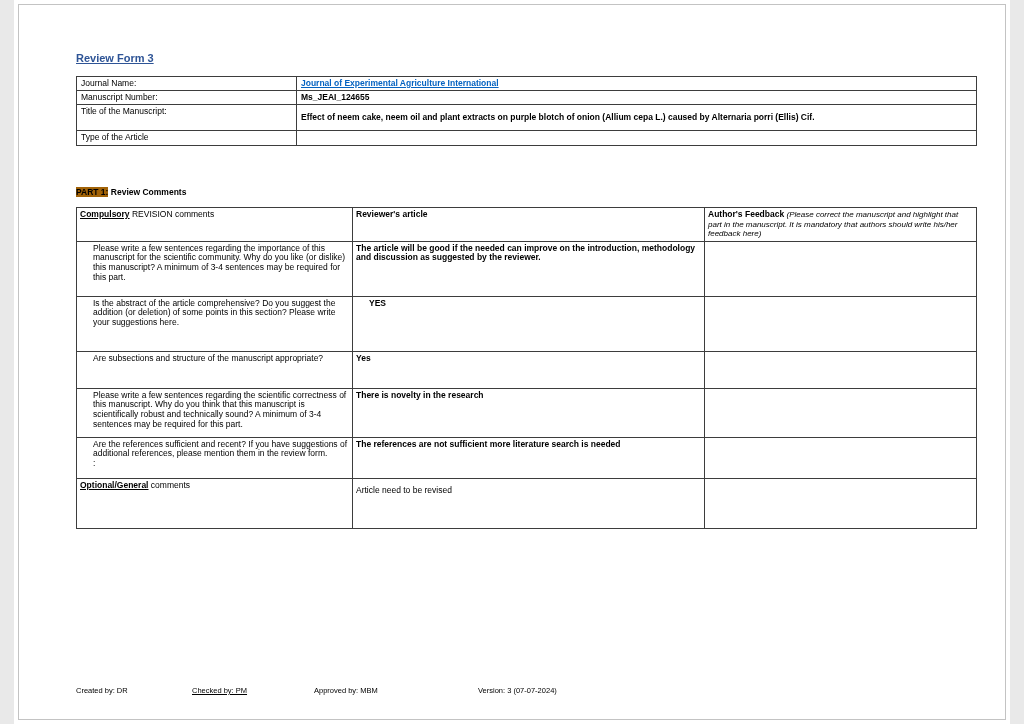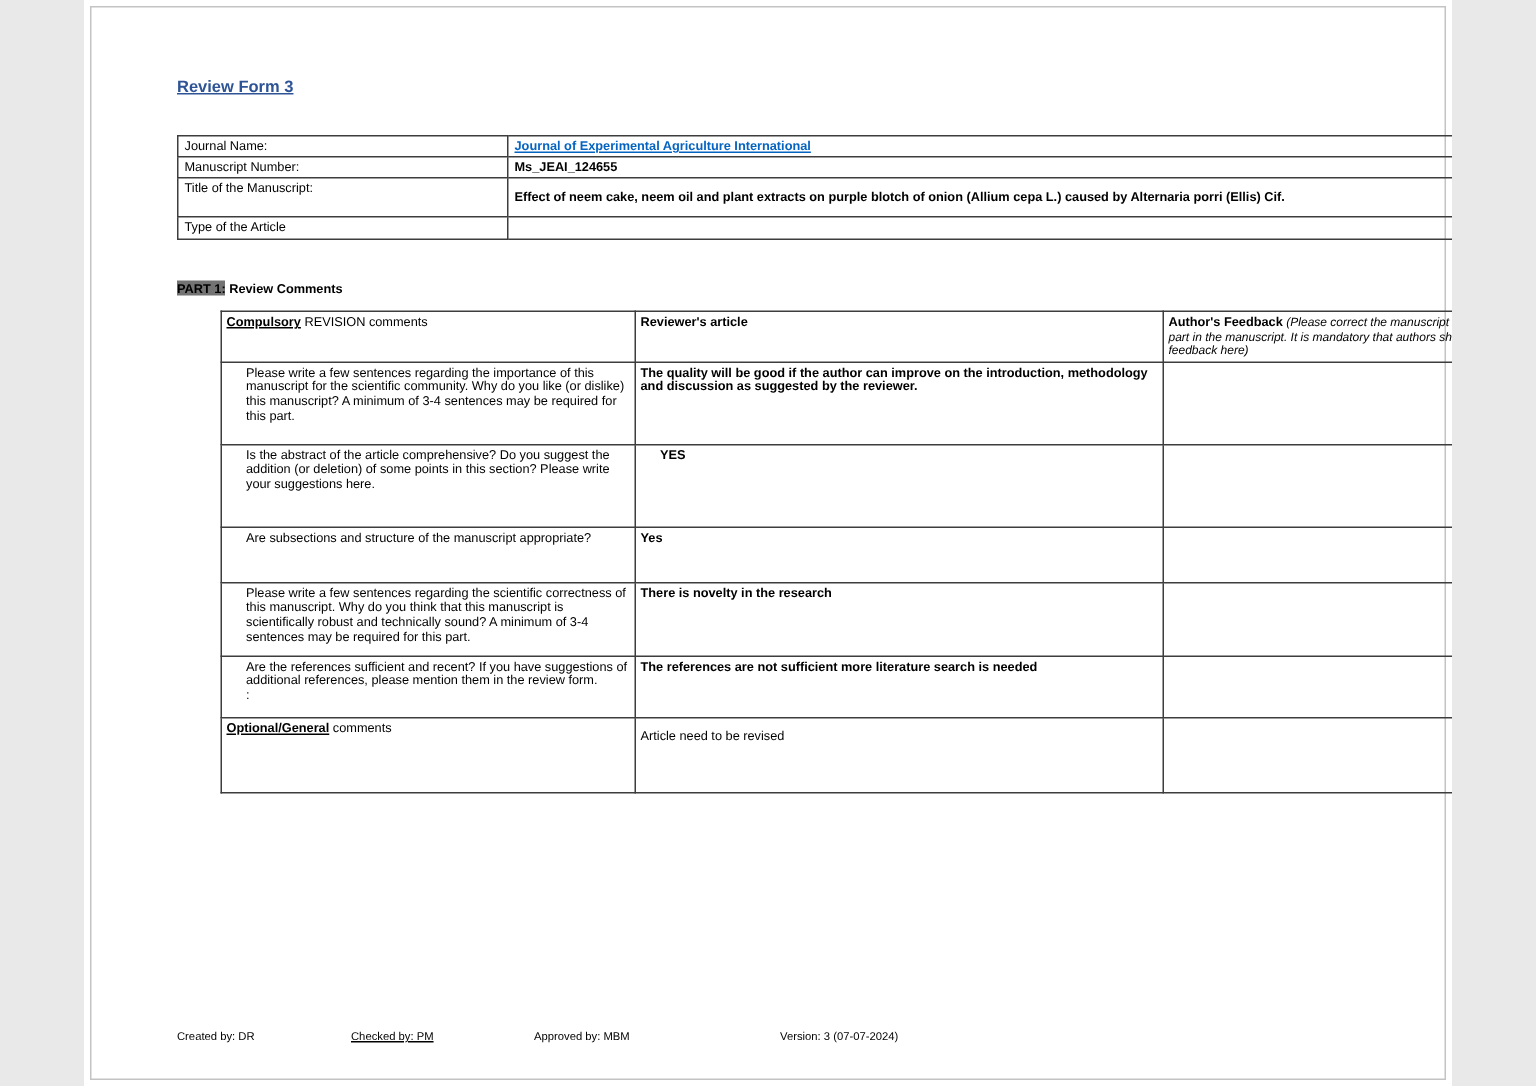--- a/index.html
+++ b/index.html
@@ -1,38 +1,38 @@
 <!DOCTYPE html>
 <html><head>
 <meta charset="utf-8">
 <style>
   html,body{margin:0;padding:0;background:#e9e9e9;}
   .page{
-    position:relative;width:912px;height:724px;background:#ffffff;
+    position:relative;width:996px;height:724px;background:#ffffff;
     font-family:"Liberation Sans","DejaVu Sans",sans-serif;color:#000;overflow:hidden;
     margin:0 auto;
   }
   .page-frame{position:absolute;left:4px;top:4px;right:4px;bottom:4px;border:1px solid #c3c3c3;pointer-events:none;}
   .doc-title{
     position:absolute;left:62px;top:52px;font-size:11px;font-weight:bold;
     color:#2E5496;text-decoration:underline;margin:0;
   }
   table{border-collapse:collapse;table-layout:fixed;}
   td{border:1px solid #3d3d3d;vertical-align:top;padding:1px 3px;}
   
-  .info-table{position:absolute;left:62px;top:90px;width:900px;font-size:8.5px;line-height:11px;padding-left:40px;}
+  .info-table{position:absolute;left:62px;top:76px;width:900px;font-size:8.5px;line-height:11px;padding-left:40px;}
   .info-table td{padding:1px 4px;}
   .link{color:#0563C1;font-weight:bold;text-decoration:underline;cursor:pointer;}
   .bold{font-weight:bold;}
   .title-value-cell{vertical-align:middle;}
   
   .part-heading{position:absolute;left:62px;top:187px;font-size:8.5px;font-weight:bold;}
-  .hl{background:#737373;}
+  .hl{background:#a16207;}
   
-  .review-table{position:absolute;left:62px;top:207px;width:900px;font-size:8.5px;line-height:9.6px;margin-left:29px;}
+  .review-table{position:absolute;left:62px;top:207px;width:900px;font-size:8.5px;line-height:9.6px;}
   .review-table td{padding:2px 3px;}
   .u{text-decoration:underline;font-weight:bold;}
   .u-light{text-decoration:underline;}
   .q{font-weight:normal;margin-left:13px;white-space:pre-line;}
   .c{white-space:pre-line;}
   .c.bold{font-weight:bold;}
   .c-indent{margin-left:13px;}
   .note{font-style:italic;font-size:8px;font-weight:normal;}
   .section-label{margin-bottom:4px;}
   .pad-top-sm{margin-top:5px;}
@@ -97,21 +97,21 @@
       <td>
         <span class="bold">Author's Feedback </span><span class="note">(Please correct the manuscript and highlight that part in the manuscript. It is mandatory that authors should write his/her feedback here)</span>
       </td>
     </tr>
 
     <tr style="height:55px;">
       <td>
             <div class="q">Please write a few sentences regarding the importance of this manuscript for the scientific community. Why do you like (or dislike) this manuscript? A minimum of 3-4 sentences may be required for this part.</div>
           </td>
       <td>
-            <div class="c bold">The quality will be good if the author can improve on the introduction, methodology and discussion as suggested by the reviewer.</div>
+            <div class="c bold">The article will be good if the needed can improve on the introduction, methodology and discussion as suggested by the reviewer.</div>
           </td>
       <td></td>
     </tr>
 
 
     <tr style="height:55px;">
       <td>
             <div class="q">Is the abstract of the article comprehensive? Do you suggest the addition (or deletion) of some points in this section? Please write your suggestions here.</div>
           </td>
       <td>

